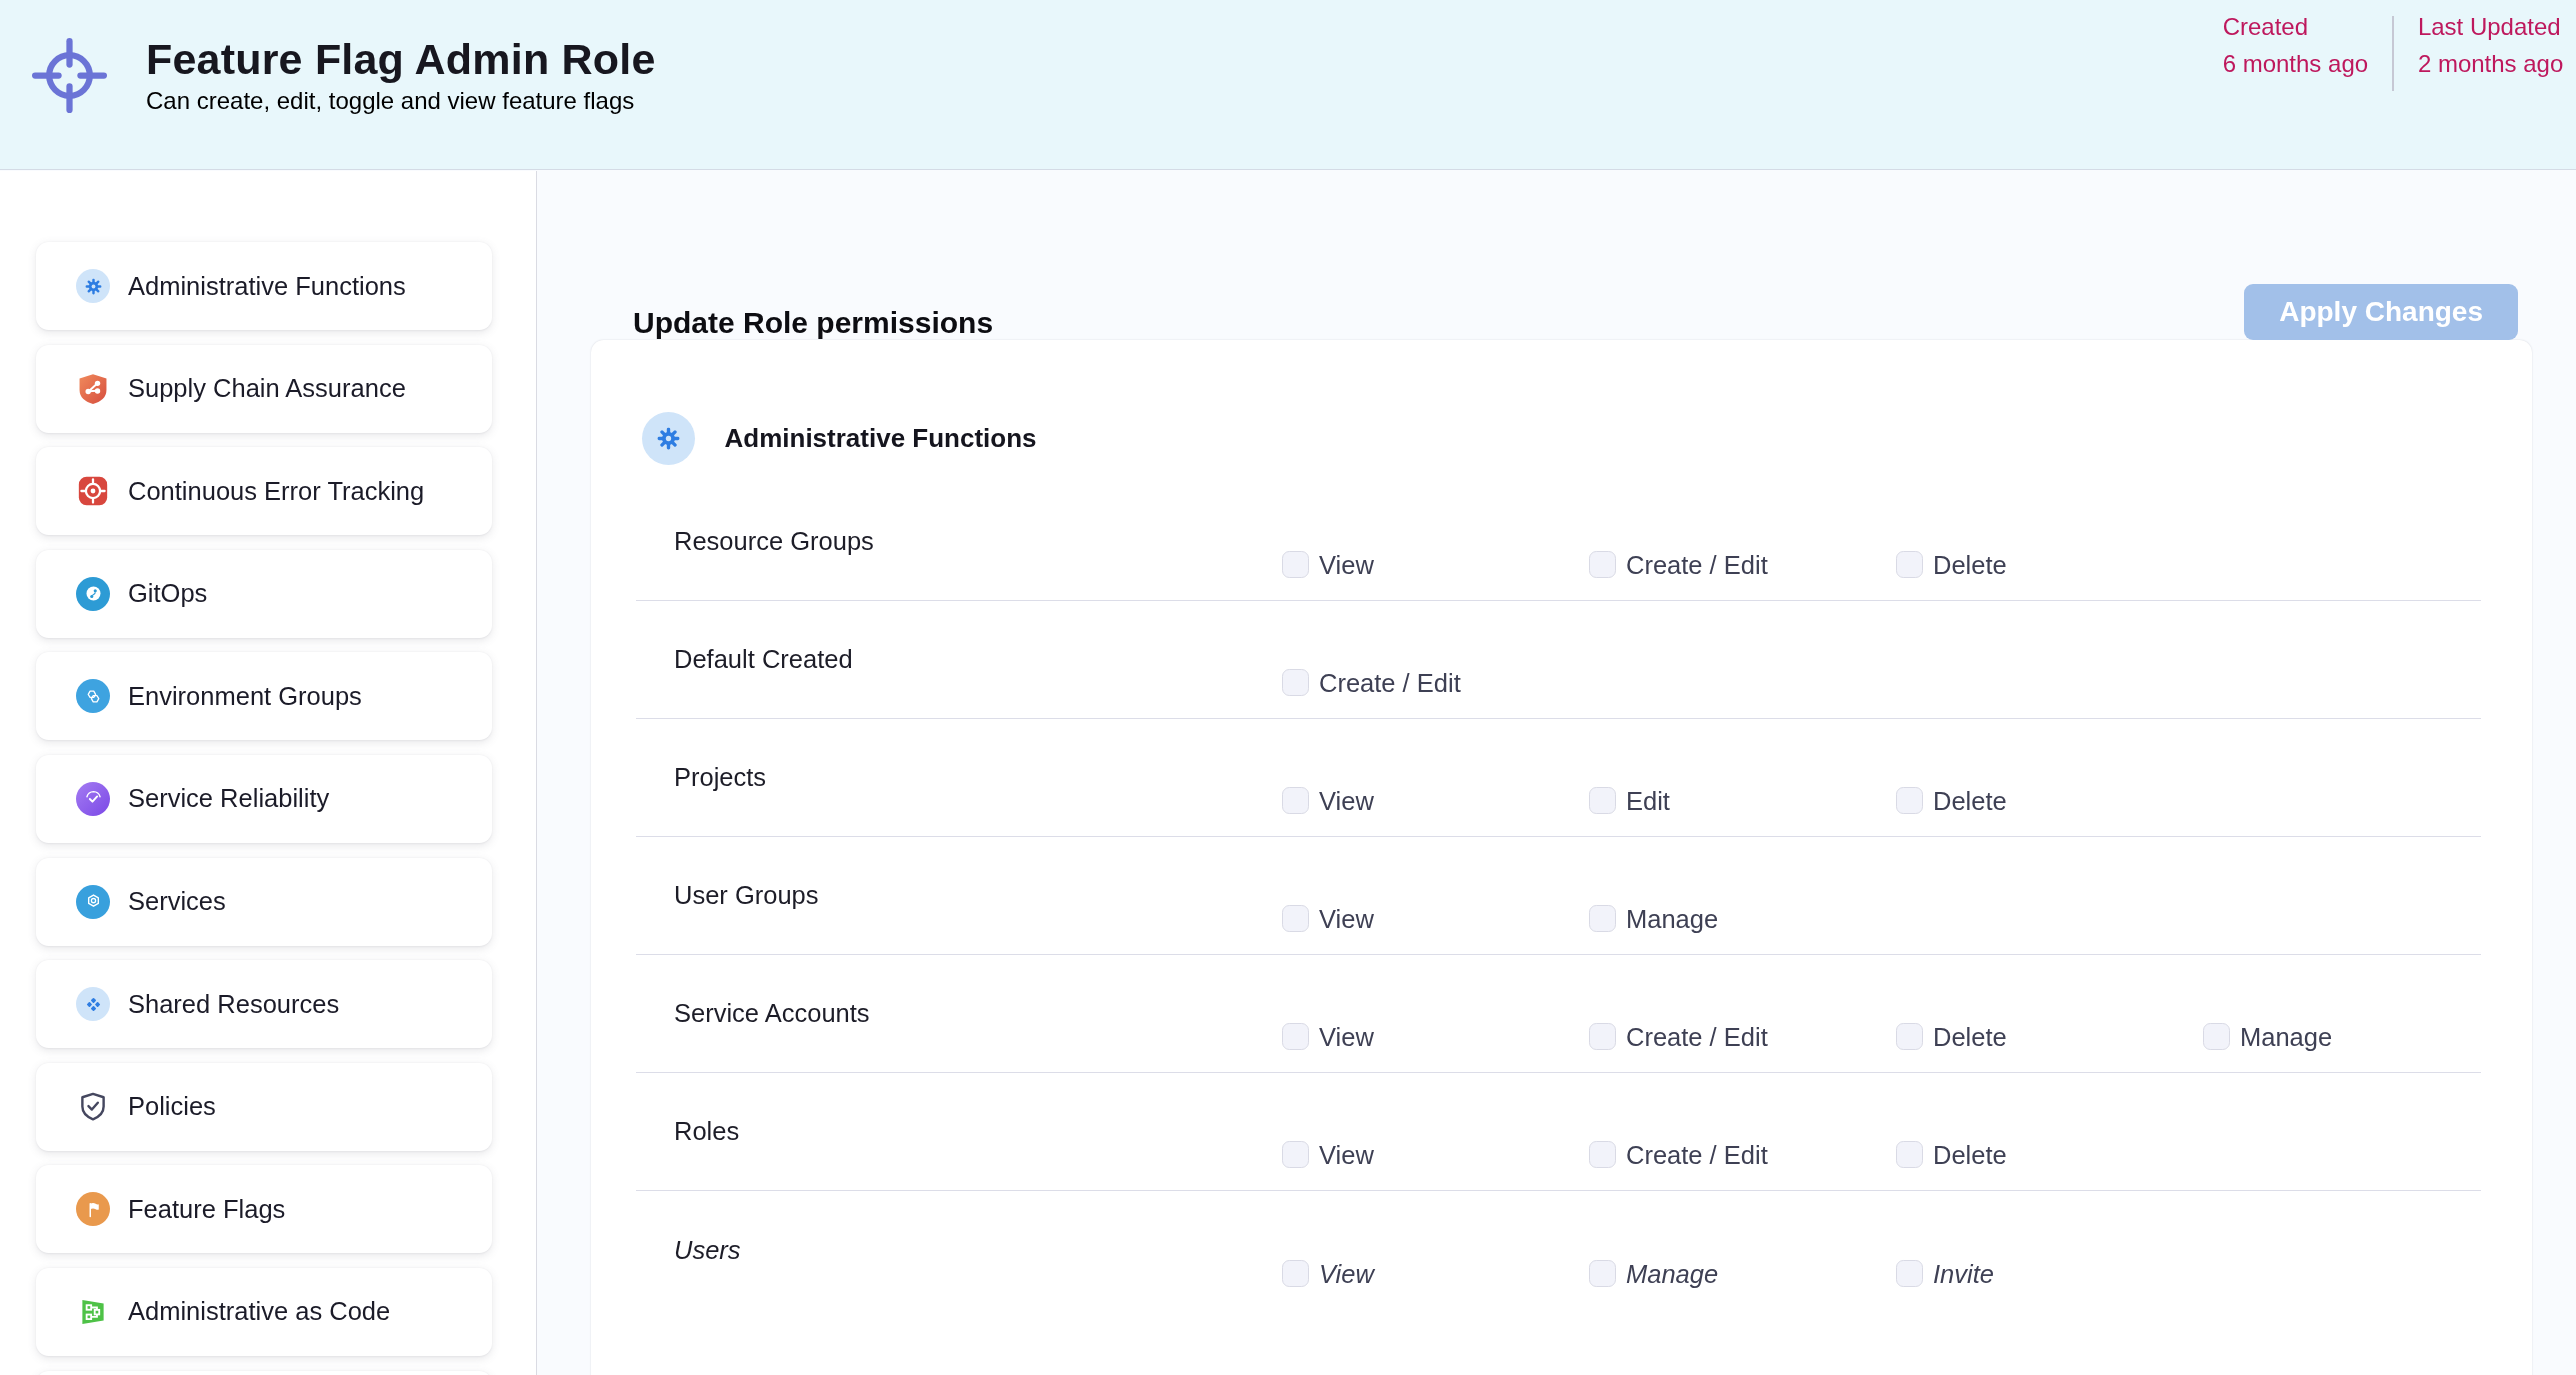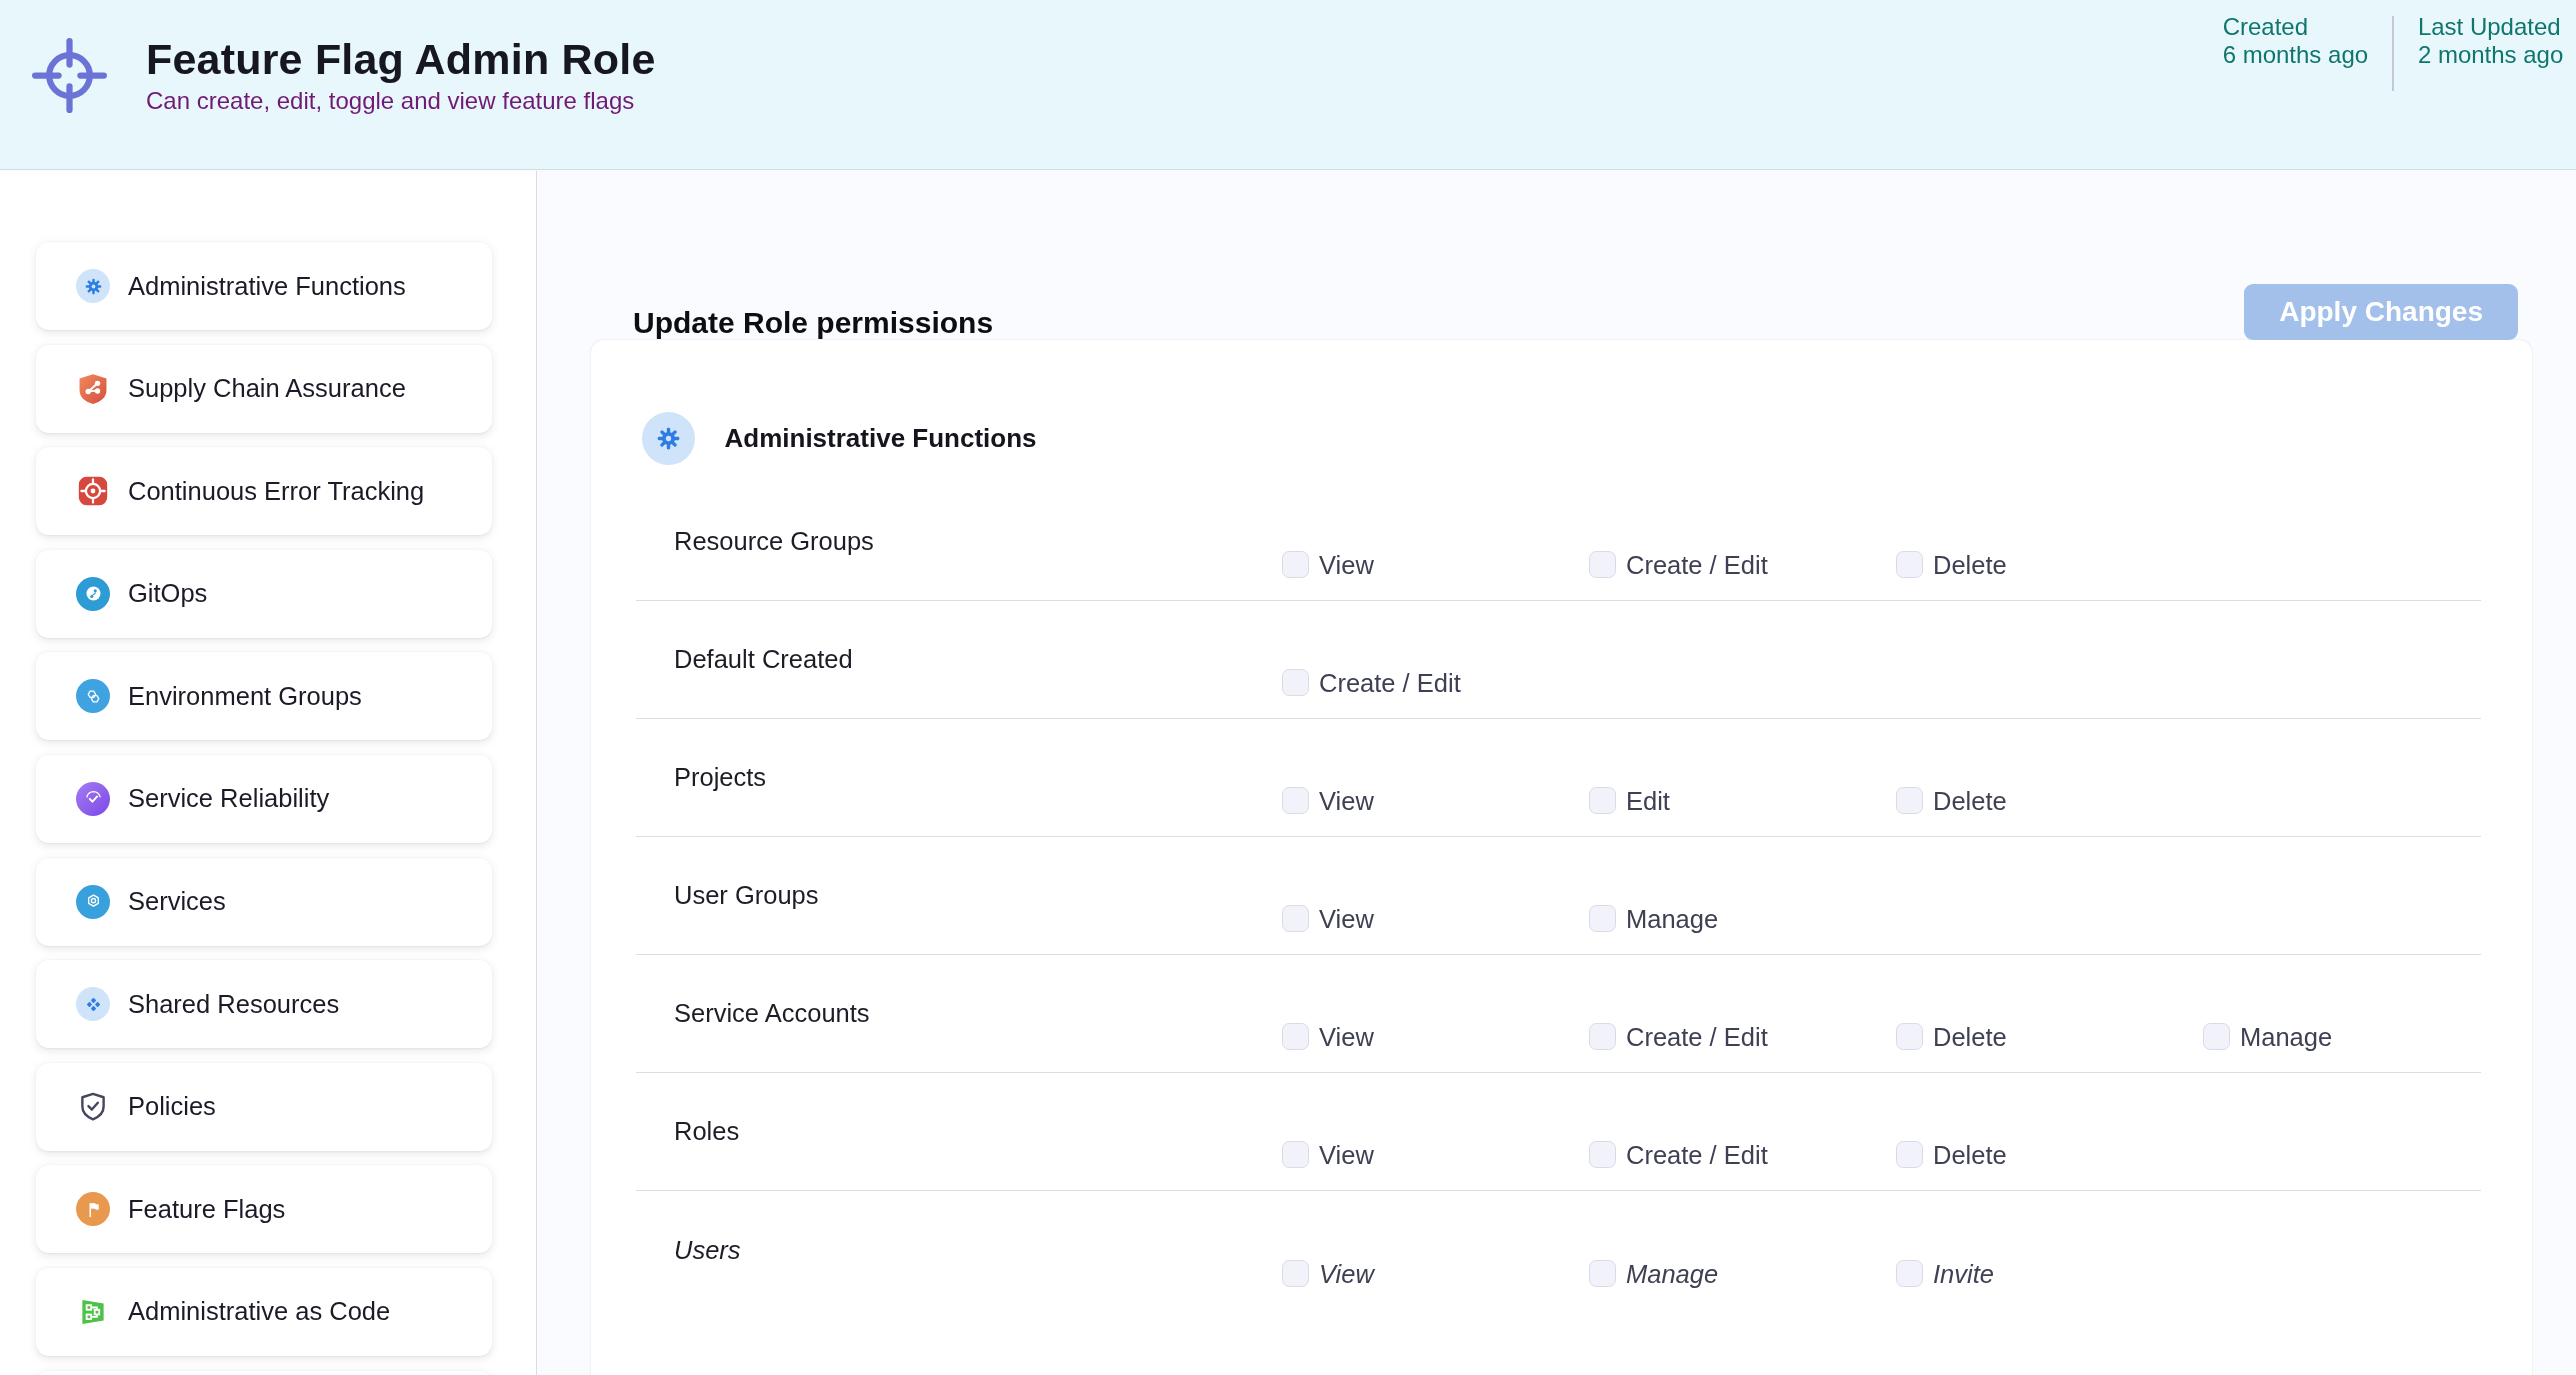--- a/index.html
+++ b/index.html
@@ -6,23 +6,23 @@
   html,body { width:2576px; height:1375px; overflow:hidden; background:#f9fbfe;
     font-family:"Liberation Sans", sans-serif; }
   .app { position:relative; width:2576px; height:1375px; }
 
   
   .top-header { position:absolute; left:0; top:0; width:2576px; height:170px;
     background:#e8f7fb; border-bottom:0.9px solid #d4dbe5; }
   .role-icon-wrap { position:absolute; left:32px; top:38px; width:75px; height:76px; }
   .role-title { position:absolute; left:146px; top:35px; font-size:43px; font-weight:600;
     color:#17171f; letter-spacing:0.2px; }
-  .role-subtitle { position:absolute; left:146px; top:87px; font-size:24px; color:#701a75; }
+  .role-subtitle { position:absolute; left:146px; top:87px; font-size:24px; color:#000000; }
   .meta { position:absolute; right:12.7px; top:12.7px; display:flex; align-items:flex-start; }
-  .meta-block { display:flex; flex-direction:column; font-size:24px; color:#0f766e; }
+  .meta-block { display:flex; flex-direction:column; gap:9px; font-size:24px; color:#be185d; }
   .meta-divider { width:1.8px; height:75px; background:#c6c8d4; margin:3.6px 24px 0 24px; }
 
   
   .sidebar { position:absolute; left:0; top:171px; width:537px; bottom:0; background:#ffffff;
     border-right:1.8px solid #dadbe3; padding:71px 44px 0 36px; }
   .side-card { height:88px; border-radius:12.7px; background:#fff; margin-bottom:14.6px;
     display:flex; align-items:center; padding-left:40px; gap:18px; cursor:pointer;
     box-shadow:0 2.7px 8.2px rgba(96,97,112,.14), 0 0.9px 1.8px rgba(40,41,61,.06); }
   .side-label { font-size:25.5px; color:#1b1b28; }
   .icon-36 { width:34px; height:34px; flex:0 0 34px; border-radius:50%;

